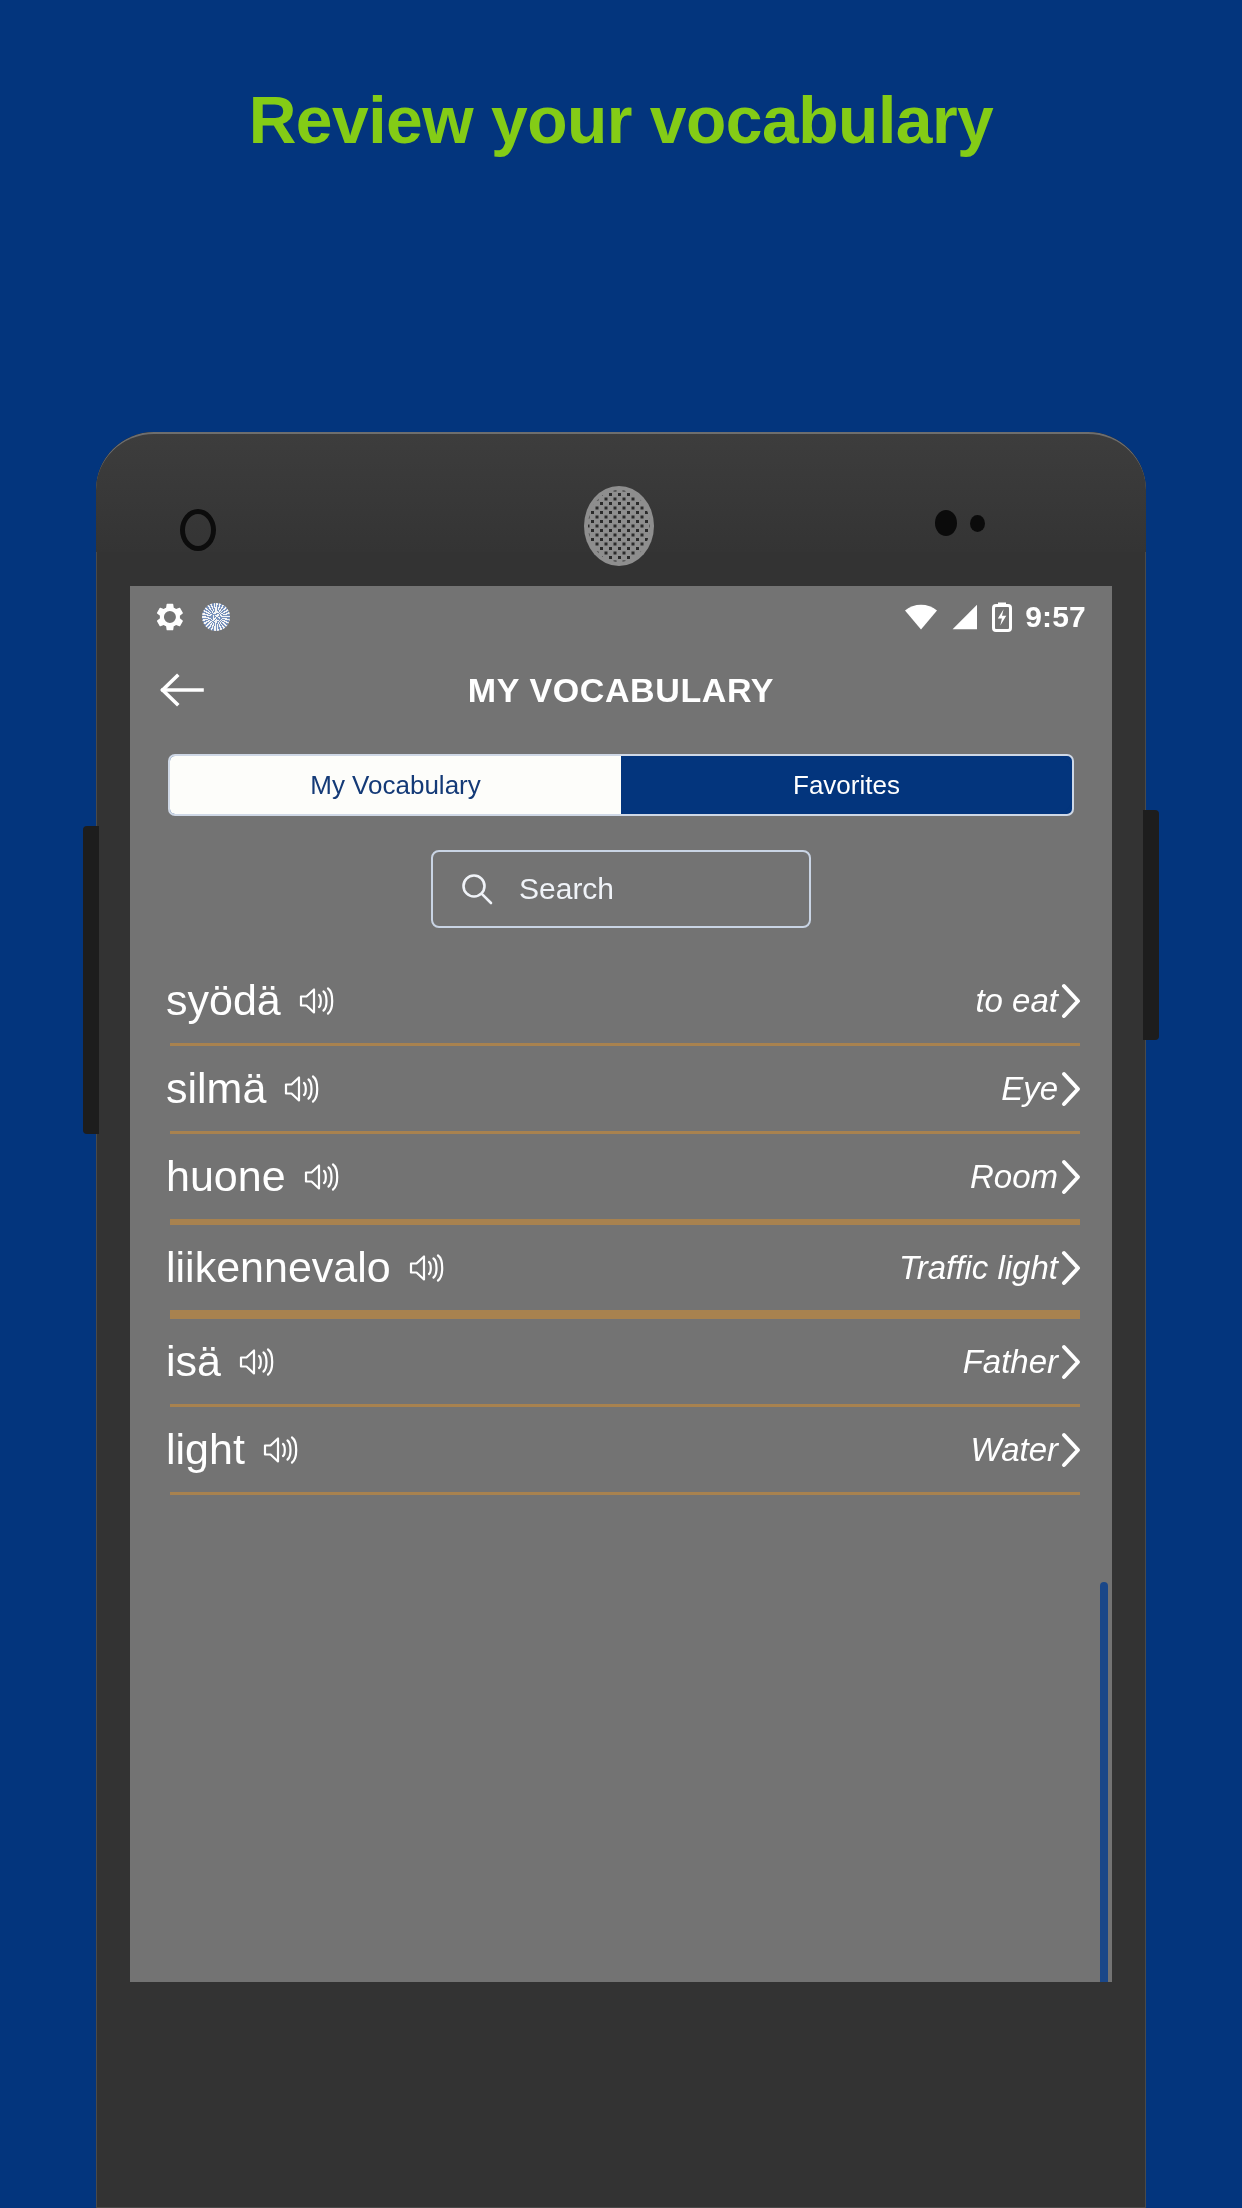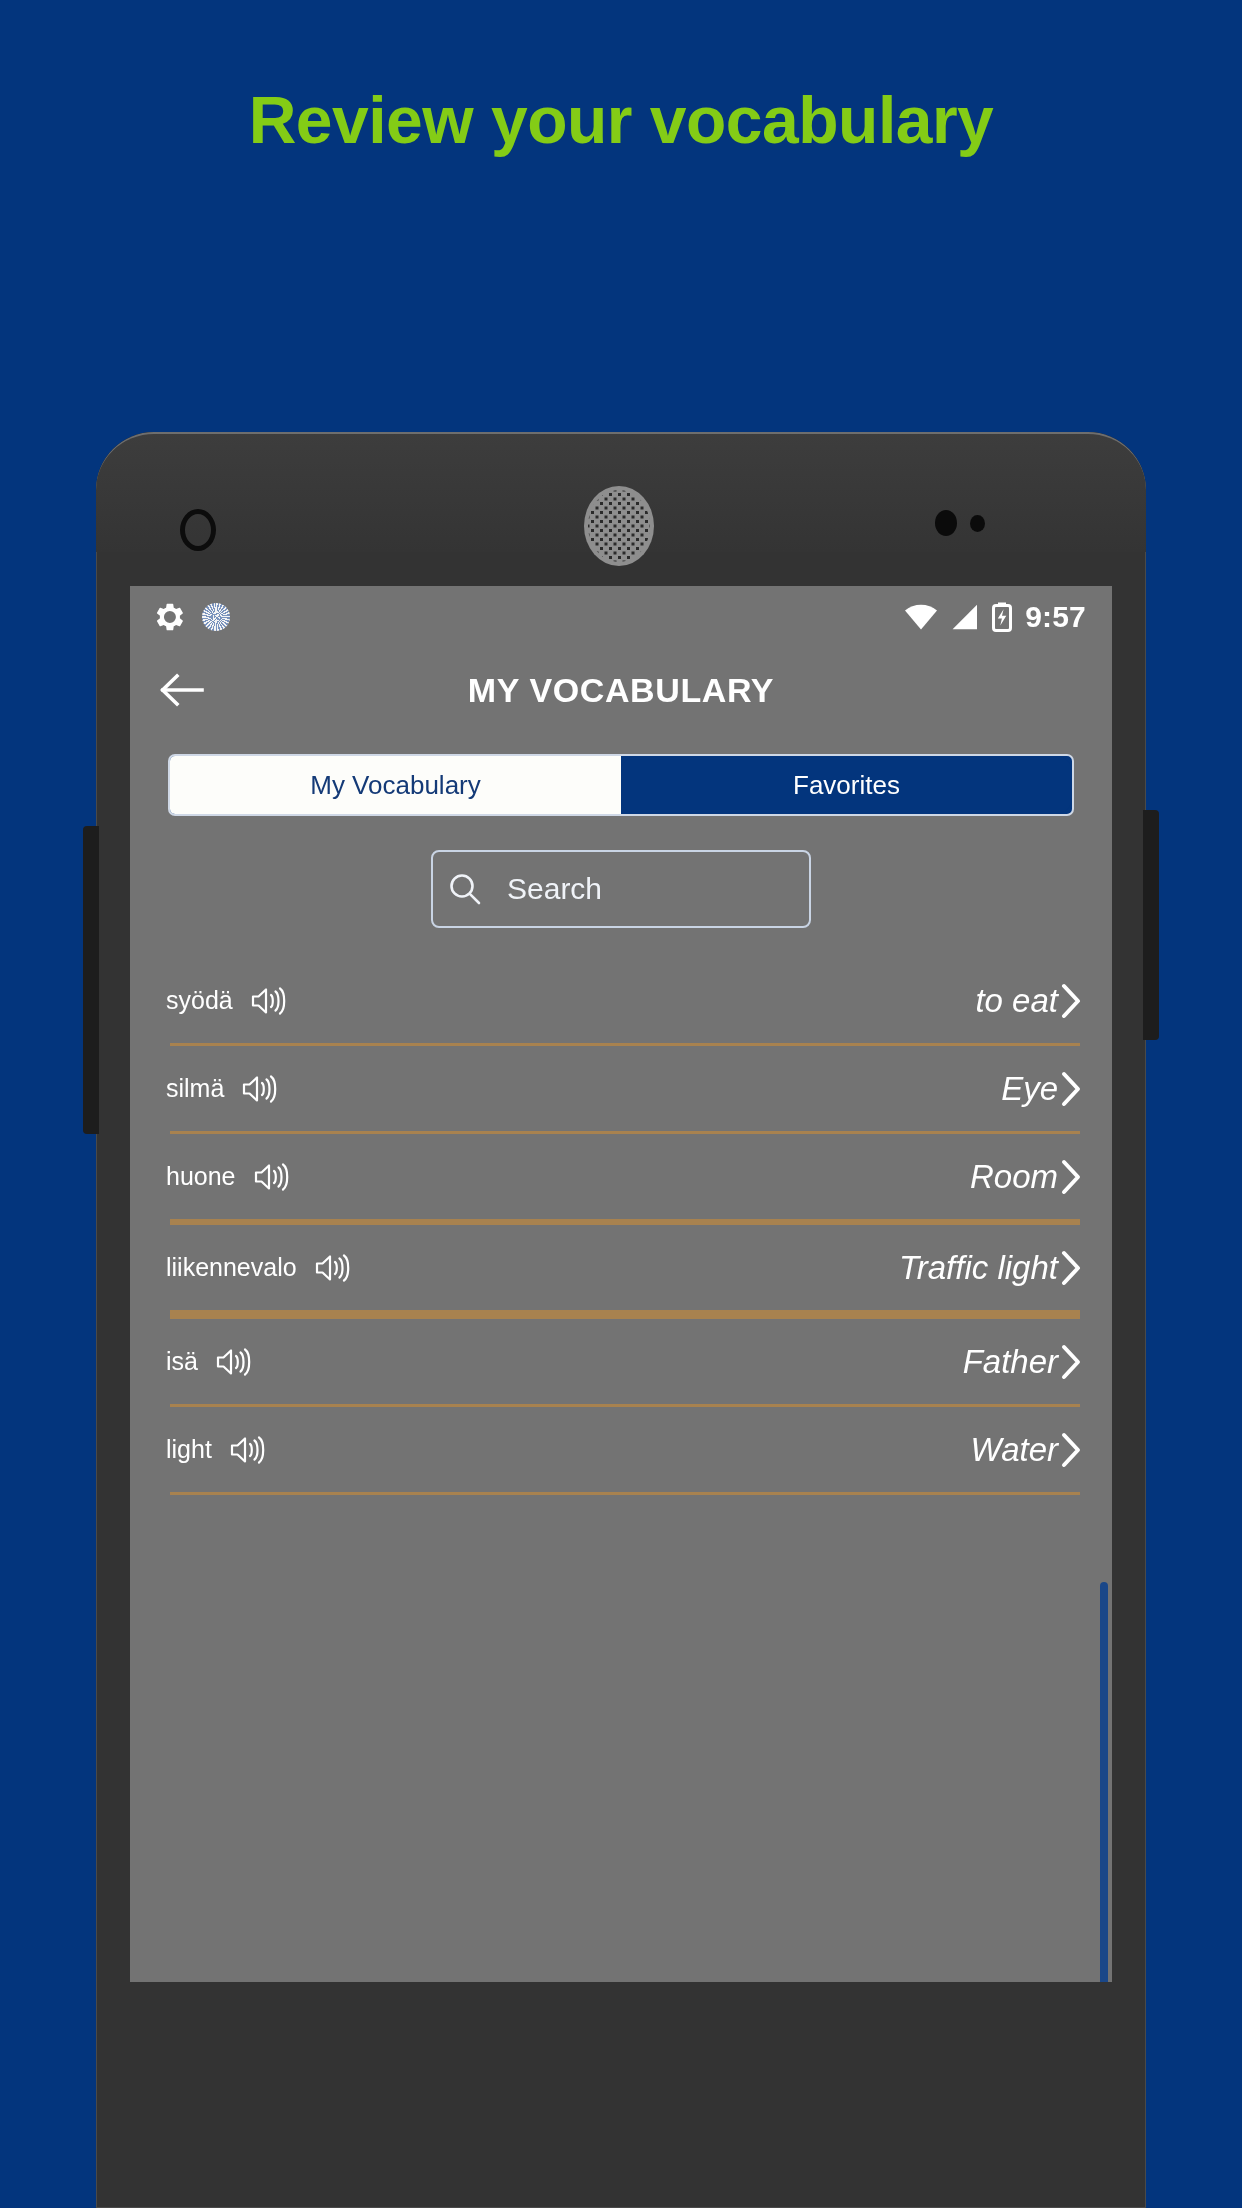--- a/index.html
+++ b/index.html
@@ -240,21 +240,21 @@
     justify-content: center;
     margin-top: 34px;
   }
   .search-box {
     width: 380px;
     height: 78px;
     border: 2px solid #c9d4e4;
     border-radius: 8px;
     display: flex;
     align-items: center;
-    padding: 0 14px;
+    padding: 0 26px;
     box-sizing: border-box;
     gap: 24px;
     cursor: text;
   }
   .search-placeholder {
     color: #f0f3f8;
     font-size: 30px;
   }
 
   
@@ -270,21 +270,21 @@
     align-items: center;
     cursor: pointer;
   }
   .vocab-term {
     display: flex;
     align-items: center;
     gap: 16px;
   }
   .vocab-term-text {
     color: #ffffff;
-    font-size: 25px;
+    font-size: 43px;
     line-height: 1;
     text-align: center;
   }
   .vocab-right {
     margin-left: auto;
     display: flex;
     align-items: center;
     font-style: italic;
   }
   .vocab-translation {

